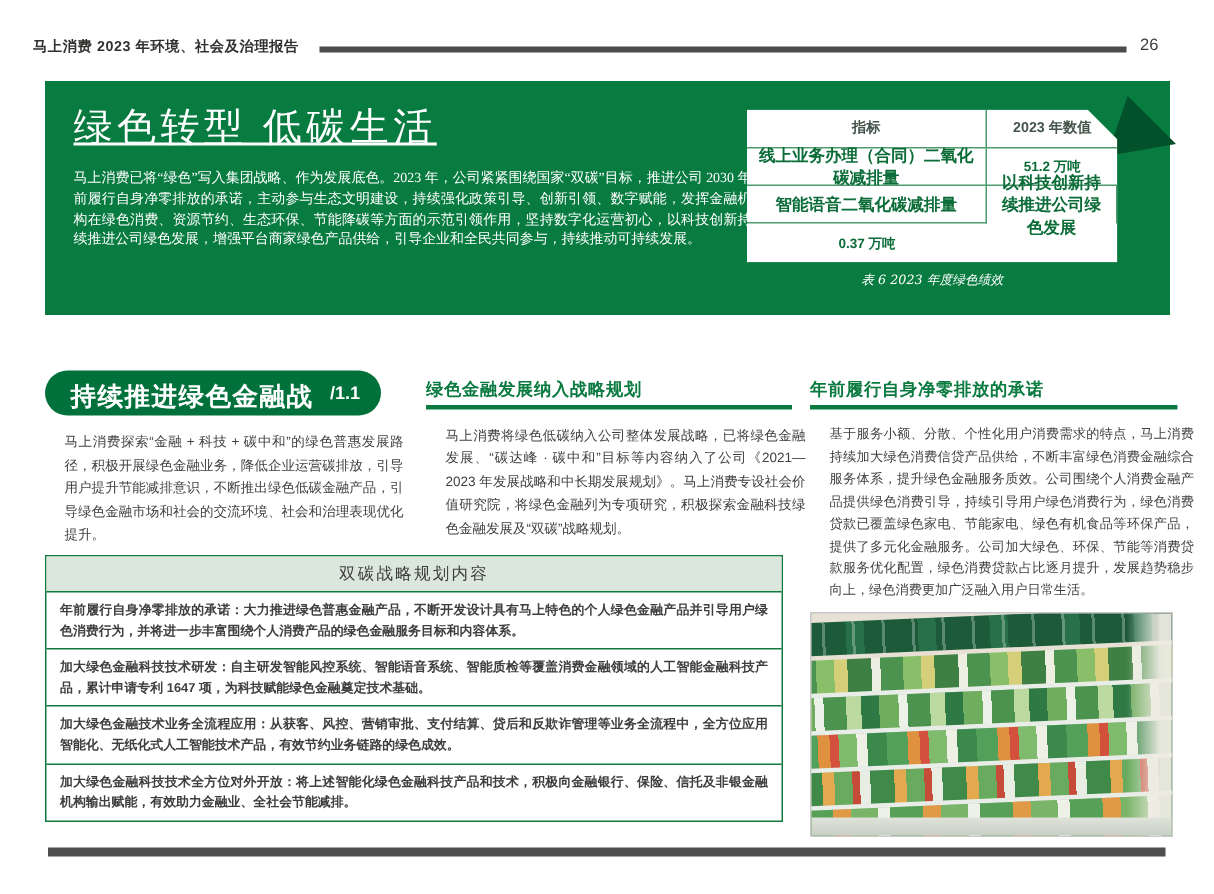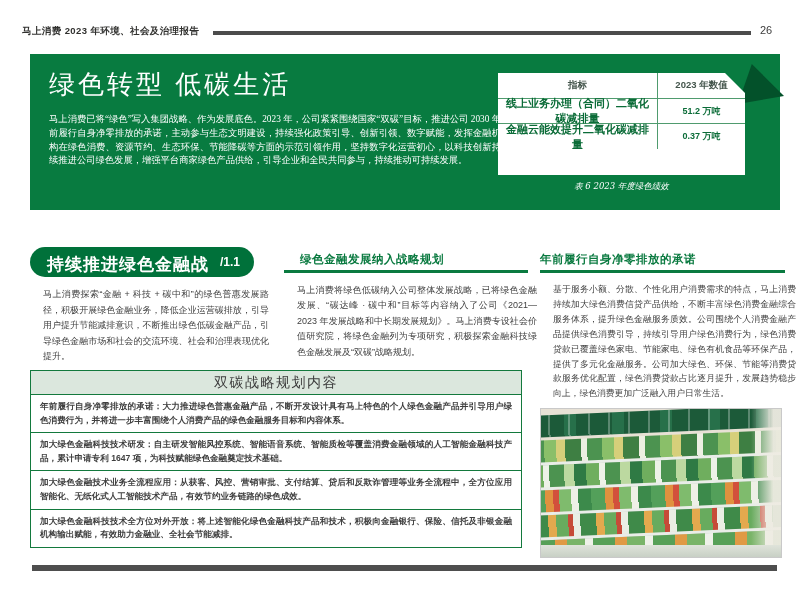--- a/index.html
+++ b/index.html
@@ -6,21 +6,21 @@
   body{font-family:"Liberation Sans","DejaVu Sans",sans-serif;-webkit-font-smoothing:antialiased;}
   .page{position:relative;width:809px;height:596px;background:#fff;overflow:hidden;padding-left:36px;}
 
   
   .report-title{position:absolute;left:22px;top:25px;font-size:9.5px;font-weight:700;color:#31312f;letter-spacing:.4px;}
   .header-rule{position:absolute;left:213px;top:31px;width:538px;height:3.5px;background:#4c4c4c;}
   .page-number{position:absolute;left:760px;top:24px;font-size:11px;font-weight:400;color:#3c3c3c;}
 
   
   .banner{position:absolute;left:30px;top:54px;width:750px;height:156px;background:#087b40;}
-  .banner-title{position:absolute;left:19px;top:13px;font-size:26px;color:#ffffff;letter-spacing:3px;font-weight:400;}
+  .banner-title{position:absolute;left:19px;top:13px;font-size:26px;color:#ffffff;letter-spacing:3px;font-weight:400;text-decoration:underline;}
   .banner-body{position:absolute;left:19px;top:59px;width:452px;font-size:9.3px;line-height:13.8px;color:#ffffff;font-weight:500;text-align:justify;font-family:Liberation Serif, serif;}
 
   
   .metric-card{position:absolute;left:468px;top:19px;width:247px;height:102px;background:#ffffff;
     clip-path:polygon(0 0,calc(100% - 20px) 0,100% 20px,100% 100%,0 100%);
     display:grid;grid-template-columns:160px 87px;grid-template-rows:26px 25px 25px 26px;box-sizing:border-box;}
   .mc-cell{display:flex;align-items:center;justify-content:center;text-align:center;
     border-bottom:1px solid #4f9b6e;box-sizing:border-box;padding:0 6px;}
   .mc-cell.last{border-bottom:none;}
   .mc-cell.left{border-right:1px solid #4f9b6e;}
@@ -34,33 +34,33 @@
 
   
   .pill{position:absolute;left:30px;top:247px;width:224px;height:30px;background:#00713a;border-radius:15px;
     color:#fff;display:flex;align-items:center;box-sizing:border-box;}
   .pill-label{margin-left:17px;font-size:17px;font-weight:700;letter-spacing:1px;margin-top:28px;}
   .pill-number{margin-left:auto;margin-right:14px;font-size:12px;font-weight:700;}
 
   
   .col-heading{position:absolute;font-size:11.5px;font-weight:700;color:#0a7a40;letter-spacing:.5px;white-space:nowrap;}
   .col-underline{position:absolute;height:2.5px;background:#0a7a40;}
-  .h-mid{left:284px;top:252px;margin-left:16px;} .u-mid{left:284px;top:270px;width:244px;}
+  .h-mid{left:284px;top:252px;} .u-mid{left:284px;top:270px;width:244px;}
   .h-right{left:540px;top:252px;} .u-right{left:540px;top:270px;width:245px;}
 
   
   .col-paragraph{position:absolute;color:#3f3f3f;font-weight:400;text-align:justify;margin-left:13px;}
   .p-left{left:30px;top:287px;width:226px;font-size:9px;line-height:15.6px;}
   .p-mid{left:284px;top:283px;width:240px;font-size:9px;line-height:15.4px;}
   .p-right{left:540px;top:282px;width:243px;font-size:8.8px;line-height:14.9px;}
 
   
   .dc-box{position:absolute;left:30px;top:370px;width:492px;border:1.5px solid #13793d;background:#fff;box-sizing:border-box;}
   .dc-header{height:23px;background:#dbe7dd;display:flex;align-items:center;justify-content:center;
-    font-size:14px;color:#3d3d3d;font-weight:500;letter-spacing:1.5px;}
+    font-size:11px;color:#3d3d3d;font-weight:500;letter-spacing:1.5px;}
   .dc-item{padding:5px 9px 5px;border-top:1.5px solid #13793d;font-size:8.6px;line-height:13.6px;
     color:#3f3f3f;font-weight:700;text-align:justify;}
 
   
   .photo{position:absolute;left:540px;top:408px;width:242px;height:150px;border:1px solid #c9c9c9;
     background:#e7e1d5;overflow:hidden;box-sizing:border-box;}
   .photo-inner{position:absolute;left:-10px;top:-4px;width:270px;height:170px;transform:rotate(-2.5deg);}
   .signage{height:22px;margin-top:5px;
     background:repeating-linear-gradient(90deg,rgba(255,255,255,.28) 0 2px,rgba(255,255,255,0) 2px 20px),
                repeating-linear-gradient(90deg,#1c5a39 0 36px,#27704a 36px 48px);}
@@ -92,22 +92,23 @@
     <div class="banner-body">马上消费已将“绿色”写入集团战略、作为发展底色。2023 年，公司紧紧围绕国家“双碳”目标，推进公司 2030 年前履行自身净零排放的承诺，主动参与生态文明建设，持续强化政策引导、创新引领、数字赋能，发挥金融机构在绿色消费、资源节约、生态环保、节能降碳等方面的示范引领作用，坚持数字化运营初心，以科技创新持续推进公司绿色发展，增强平台商家绿色产品供给，引导企业和全民共同参与，持续推动可持续发展。</div>
 
     <div class="fold-flap"></div>
     <div class="metric-card">
       <div class="mc-cell left mc-head">指标</div>
       <div class="mc-cell mc-head">2023 年数值</div>
 
       <div class="mc-cell left mc-label">线上业务办理（合同）二氧化碳减排量</div>
       <div class="mc-cell mc-value">51.2 万吨</div>
 
+      <div class="mc-cell left mc-label">智能语音二氧化碳减排量</div>
 
-      <div class="mc-cell left mc-label last">金融云能效提升二氧化碳减排量</div>
+      <div class="mc-cell left mc-label last">以科技创新持续推进公司绿色发展</div>
       <div class="mc-cell mc-value last">0.37 万吨</div>
     </div>
     <div class="table-caption">表 6 2023 年度绿色绩效</div>
   </div>
 
   <div class="pill">
     <span class="pill-label">持续推进绿色金融战略</span>
     <span class="pill-number">/1.1</span>
   </div>
   <div class="col-paragraph p-left">马上消费探索“金融 + 科技 + 碳中和”的绿色普惠发展路径，积极开展绿色金融业务，降低企业运营碳排放，引导用户提升节能减排意识，不断推出绿色低碳金融产品，引导绿色金融市场和社会的交流环境、社会和治理表现优化提升。</div>

